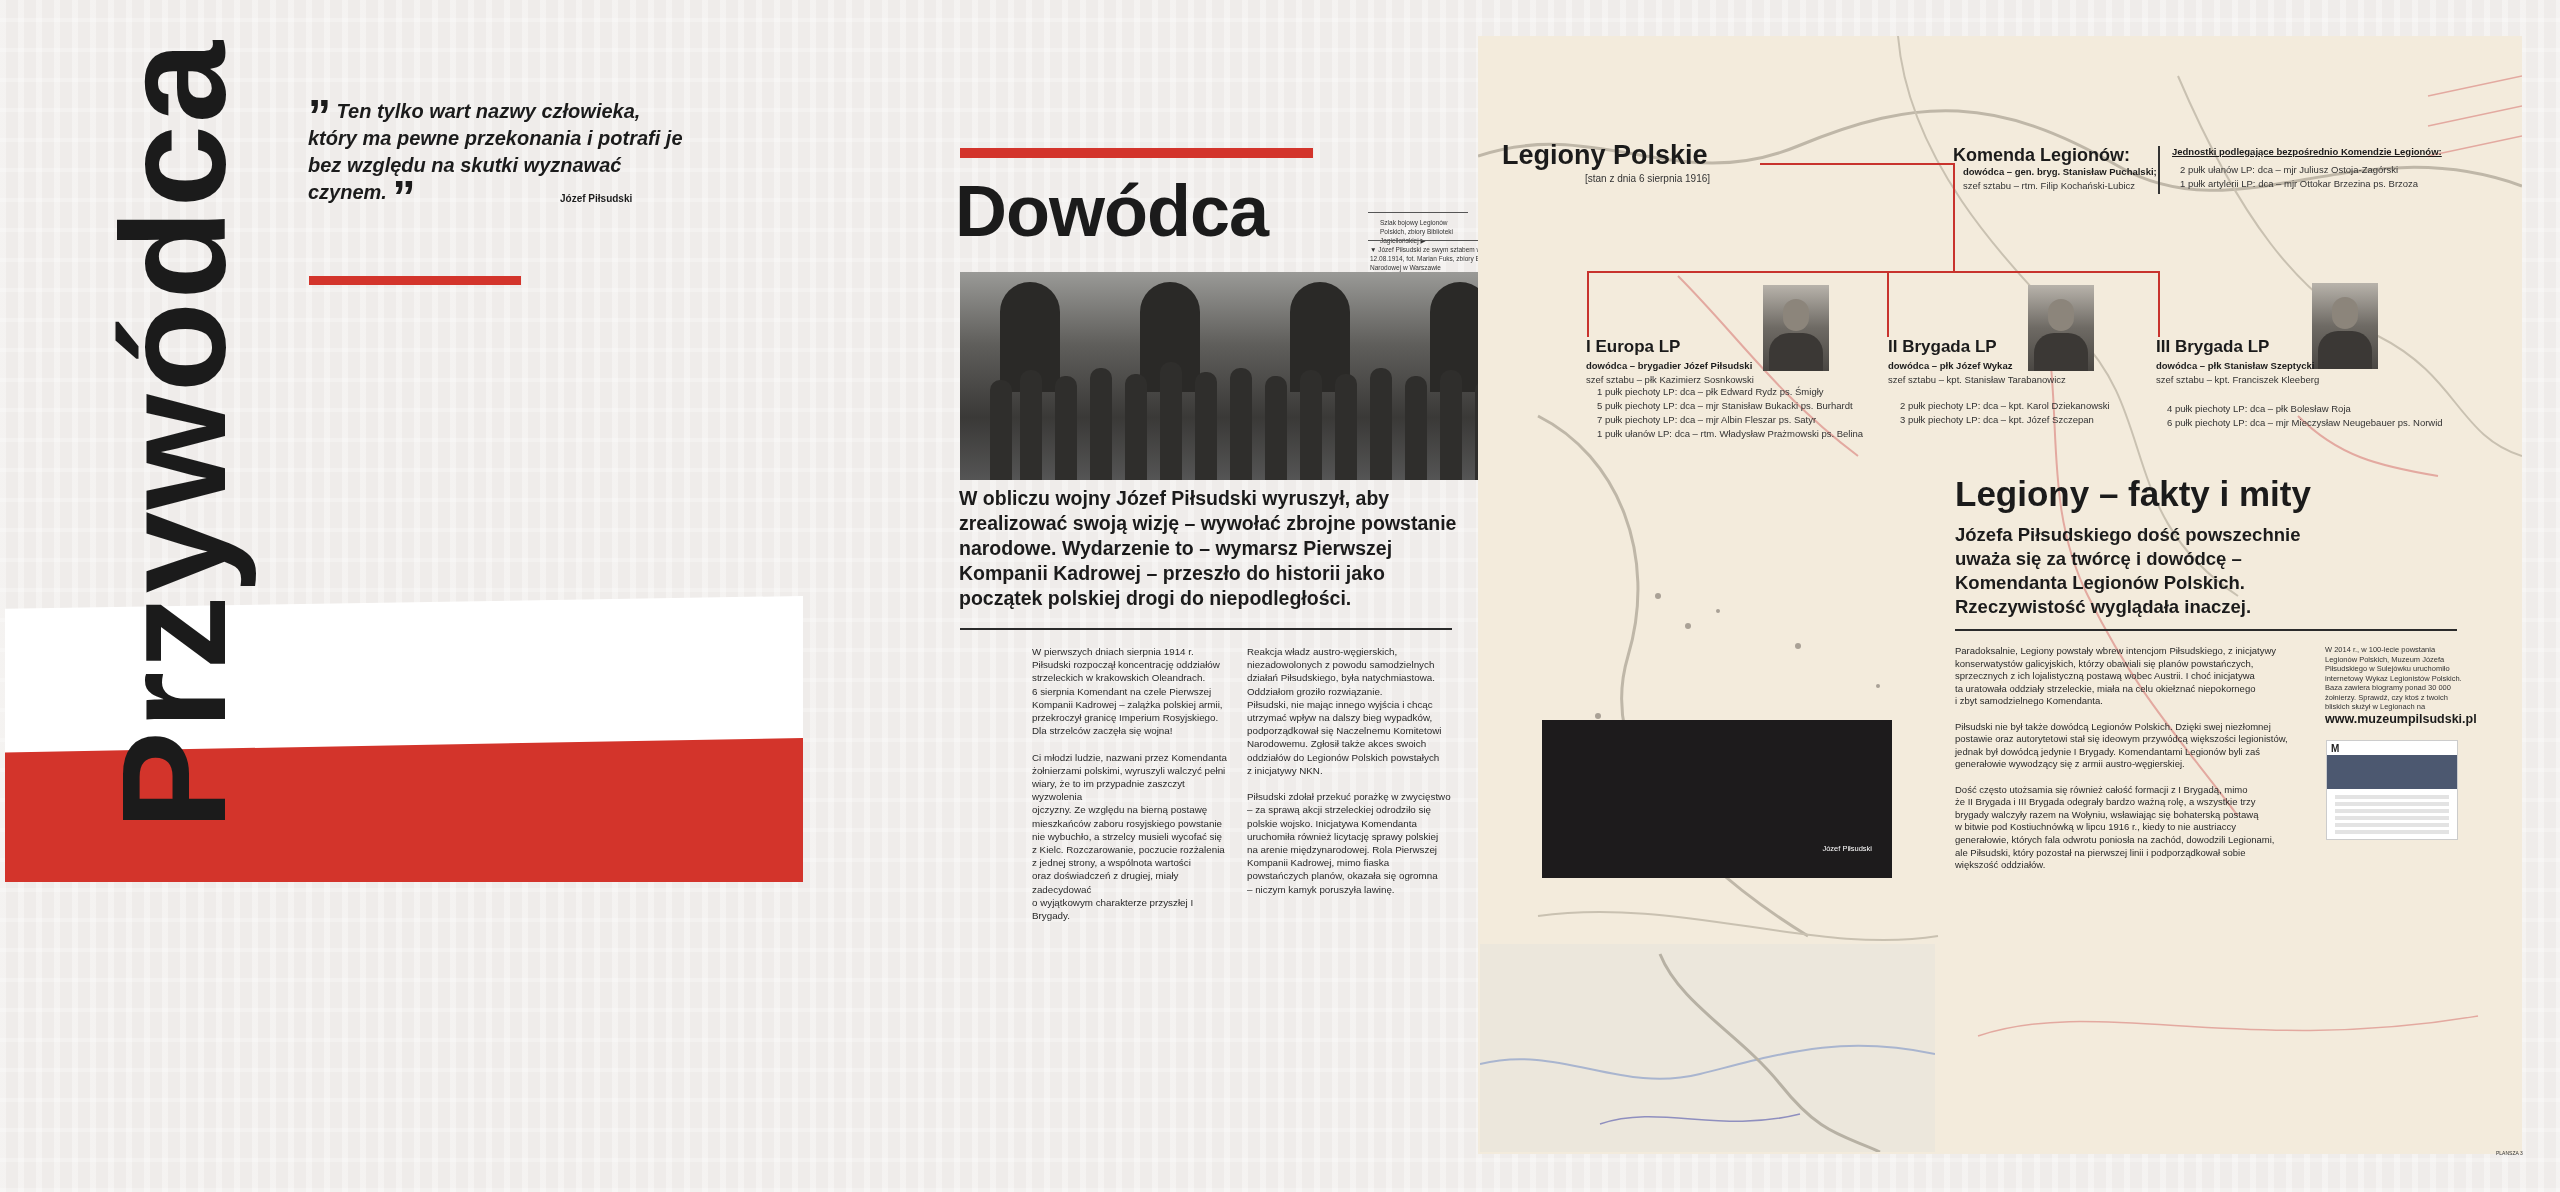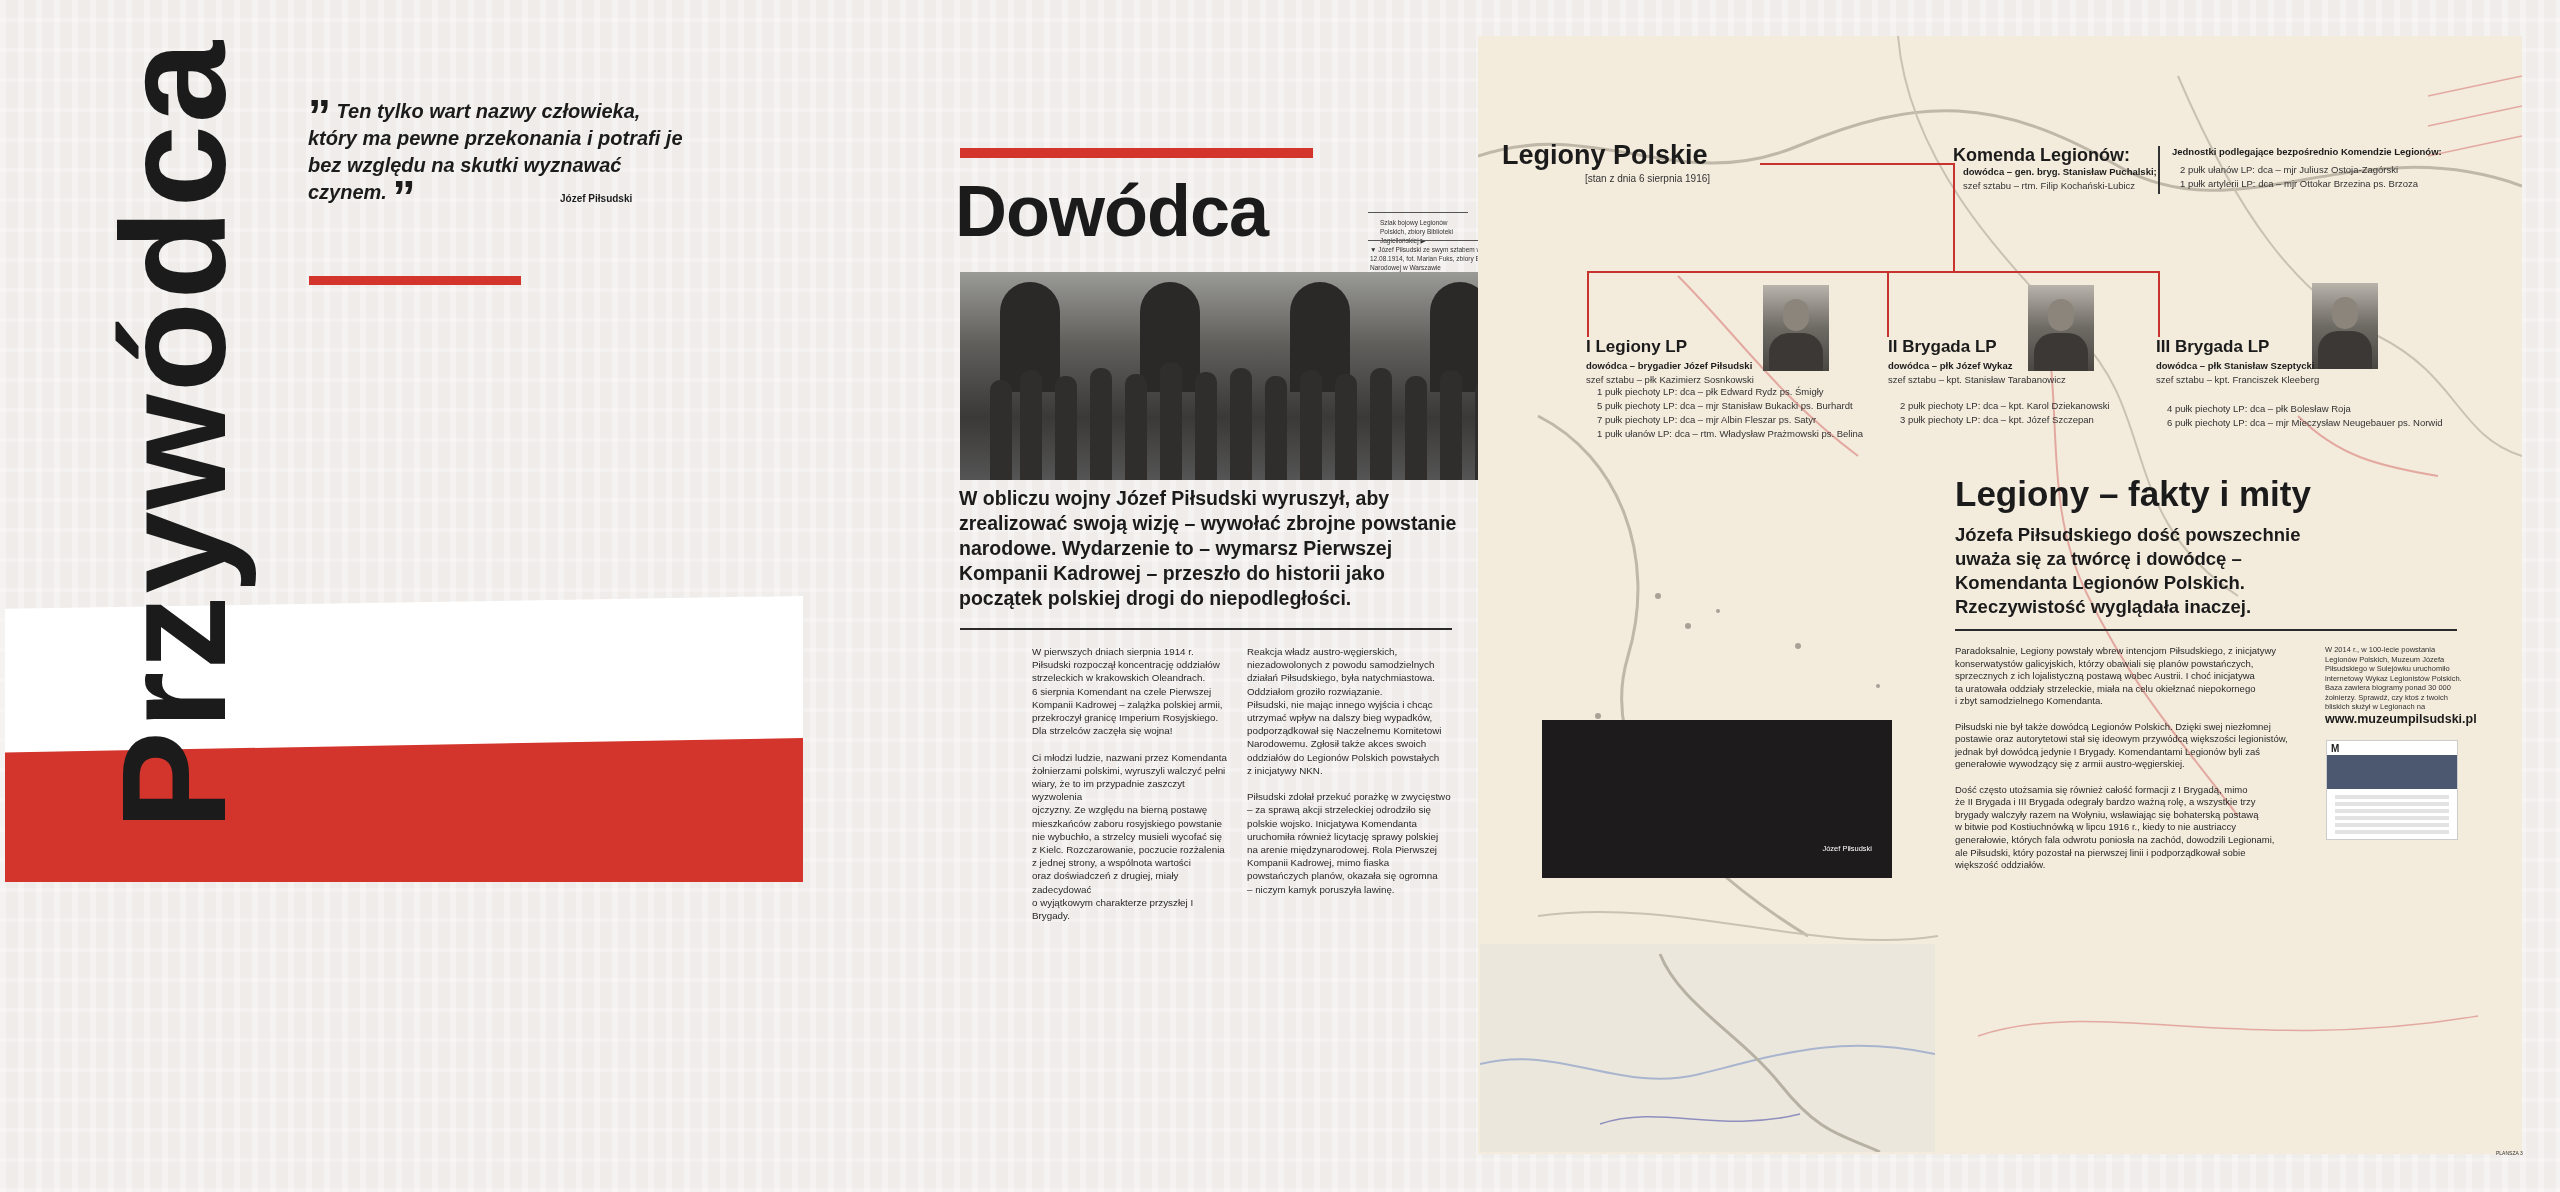--- a/index.html
+++ b/index.html
@@ -189,31 +189,31 @@
 <div class="orgline" style="left:1587px;top:271px;width:571px;height:2px;"></div>
 <div class="orgline" style="left:1587px;top:271px;width:2px;height:66px;"></div>
 <div class="orgline" style="left:1887px;top:271px;width:2px;height:66px;"></div>
 <div class="orgline" style="left:2158px;top:271px;width:2px;height:66px;"></div>
 
 <div class="h-kom cond">Komenda Legionów:</div>
 <div class="small-b cond" style="left:1963px;top:166px;">dowódca – gen. bryg. Stanisław Puchalski;</div>
 <div class="small cond" style="left:1963px;top:180px;">szef sztabu – rtm. Filip Kochański-Lubicz</div>
 
 <div class="abs" style="left:2158px;top:146px;width:2px;height:48px;background:#333;"></div>
-<div class="small-b cond" style="left:2172px;top:146px;">Jednostki podlegające bezpośrednio Komendzie Legionów:</div>
+<div class="small-b cond" style="left:2172px;top:146px;text-decoration:underline;">Jednostki podlegające bezpośrednio Komendzie Legionów:</div>
 <div class="units cond" style="left:2180px;top:163px;">
   <div>2 pułk ułanów LP: dca – mjr Juliusz Ostoja-Zagórski</div>
   <div>1 pułk artylerii LP: dca – mjr Ottokar Brzezina ps. Brzoza</div>
 </div>
 
 <div class="portrait" style="left:1763px;top:285px;">
     <div class="head"></div>
     <div class="body"></div>
   </div>
-<div class="h-bryg cond" style="left:1586px;top:337px;">I Legiony LP</div>
+<div class="h-bryg cond" style="left:1586px;top:337px;">I Europa LP</div>
 <div class="small-b cond" style="left:1586px;top:360px;">dowódca – brygadier Józef Piłsudski</div>
 <div class="small cond" style="left:1586px;top:374px;">szef sztabu – płk Kazimierz Sosnkowski</div>
 <div class="units cond" style="left:1597px;top:385px;">
   <div>1 pułk piechoty LP: dca – płk Edward Rydz ps. Śmigły</div>
   <div>5 pułk piechoty LP: dca – mjr Stanisław Bukacki ps. Burhardt</div>
   <div>7 pułk piechoty LP: dca – mjr Albin Fleszar ps. Satyr</div>
   <div>1 pułk ułanów LP: dca – rtm. Władysław Prażmowski ps. Belina</div>
 </div>
 
 <div class="portrait" style="left:2028px;top:285px;">

